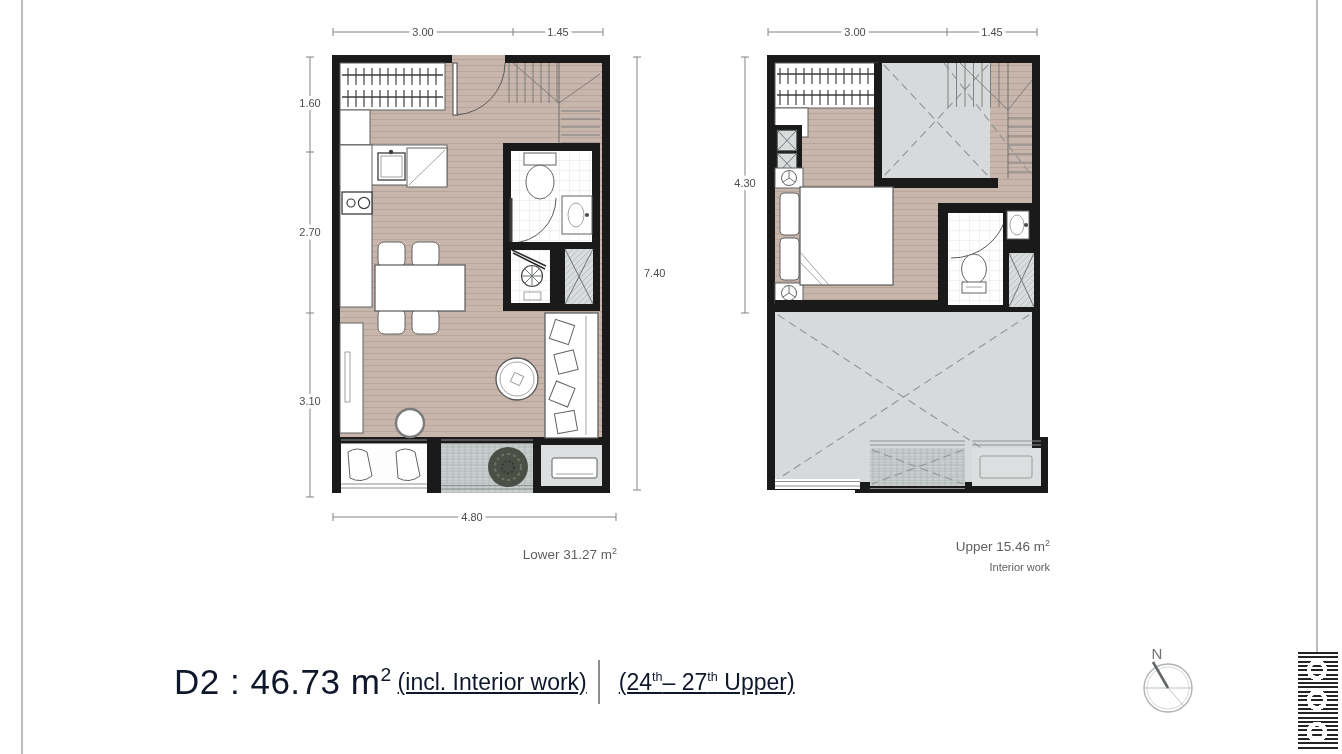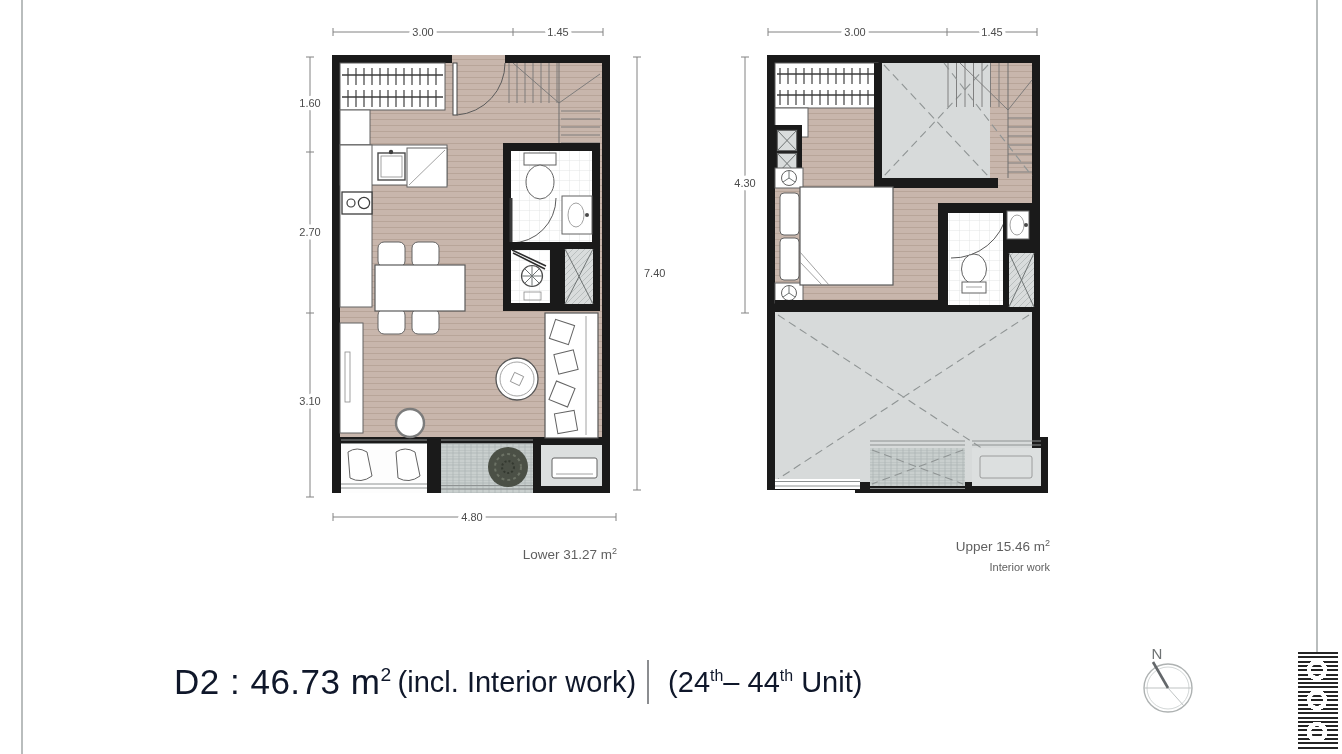--- a/index.html
+++ b/index.html
@@ -19,21 +19,21 @@
   .rail{stroke:#8e9292;stroke-width:1;}
   .dimline{stroke:#828282;stroke-width:1;}
   .dimtxt{font-size:11px;fill:#4c4c4c;stroke:#ffffff;stroke-width:7px;paint-order:stroke;stroke-linejoin:round;}
   .dimtxt7{font-size:11px;fill:#4c4c4c;}
   .area{font-size:13.5px;fill:#5f5f5f;}
   .areasmall{font-size:11px;fill:#5f5f5f;}
   .ntxt{font-size:15px;fill:#6f7374;}
   
   .titlebar{position:absolute;left:174px;top:660px;display:flex;align-items:center;color:#0f172a;white-space:nowrap;}
   .t-big{font-size:35px;letter-spacing:0.5px;}
-  .t-small{font-size:29px;margin-left:6px;}
+  .t-small{font-size:23px;margin-left:6px;text-decoration:underline;}
   .t-big sup,.t-small sup{font-size:55%;}
   .t-div{display:inline-block;width:2px;height:44px;background:#8b8d90;margin:0 13px 0 11px;}
   
   .logo{position:absolute;left:1298px;top:652px;width:40px;height:98px;
         background:repeating-linear-gradient(180deg,#242424 0px,#242424 2px,#ffffff 2px,#ffffff 4.3px);}
   .logo .knock{position:absolute;left:6px;width:26px;height:24px;border-radius:50%;
         background:radial-gradient(circle at 50% 50%, rgba(255,255,255,0) 0 32%, #ffffff 33% 58%, rgba(255,255,255,0) 59%);}
 </style>
 </head>
 <body>
@@ -385,21 +385,21 @@
       <line x1="1168" y1="688" x2="1153" y2="662" stroke="#63676a" stroke-width="2.6"></line>
       <text class="ntxt" x="1157" y="659" text-anchor="middle">N</text>
     </g>
   </svg>
 
   
   <div class="titlebar">
     <span class="t-big"><span>D2 : 46.73 m</span><sup>2</sup></span>
     <span class="t-small">(incl. Interior work)</span>
     <span class="t-div"></span>
-    <span class="t-small"><span>(24</span><sup>th</sup><span>– 44</span><sup>th</sup><span> Unit)</span></span>
+    <span class="t-small"><span>(24</span><sup>th</sup><span>– 27</span><sup>th</sup><span> Upper)</span></span>
   </div>
 
   
   <div class="logo">
     <div class="knock" style="top:6px;"></div>
     <div class="knock" style="top:36px;"></div>
     <div class="knock" style="top:68px;"></div>
   </div>
 
 </div>

